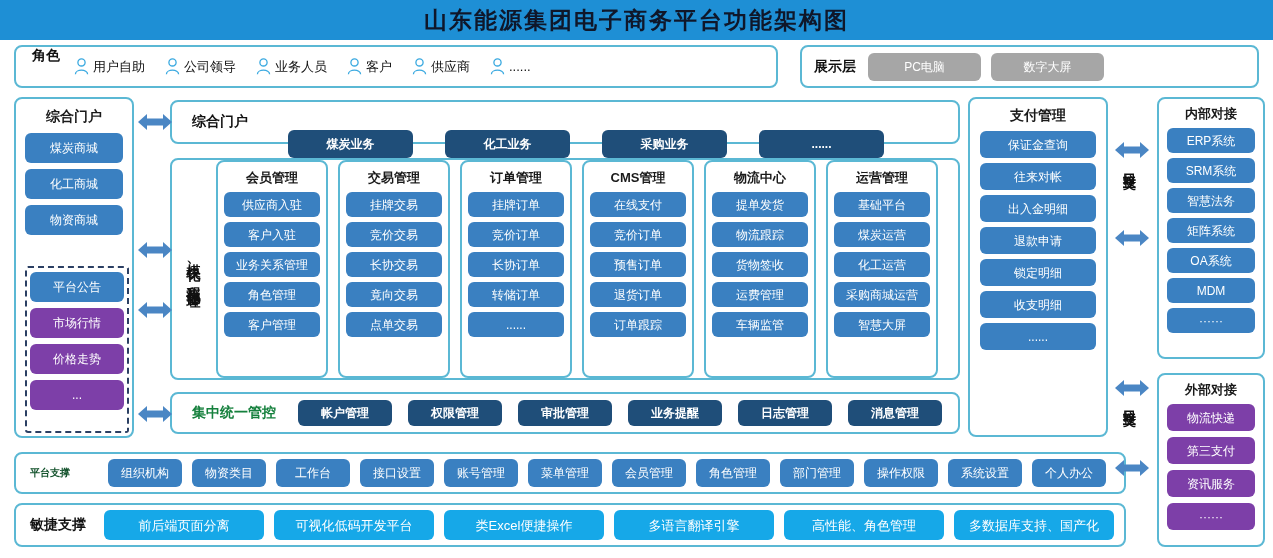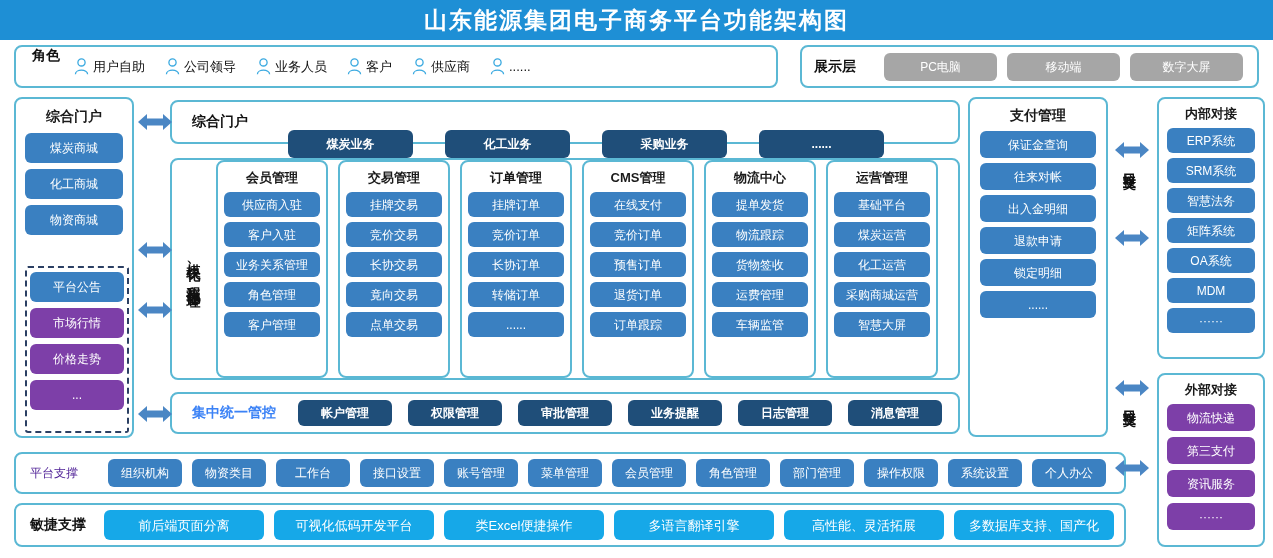--- a/index.html
+++ b/index.html
@@ -40,31 +40,31 @@
   .chip.cyan   { background:#16a8e8; }
   .chip.gray   { background:#a6a6a6; }
 
   
   #title-bar {
     position:absolute; left:0; top:0; width:1273px; height:40px;
     background:#1e8fd5;
     display:flex; align-items:center; justify-content:center;
   }
   #title-bar .t {
-    color:#ffffff; font-size:23px; font-weight:bold; letter-spacing:2px;
+    color:#0f172a; font-size:23px; font-weight:bold; letter-spacing:2px;
   }
 
   
   #role-bar { left:14px; top:45px; width:764px; height:43px; display:flex; }
   #role-bar .lbl { font-weight:bold; font-size:14px; color:#111; margin-left:16px; margin-right:14px; }
   .role-item { display:flex; align-items:center; margin-right:20px; }
   .role-item .nm { font-size:13px; color:#111; margin-left:4px; }
   .person { width:15px; height:17px; display:block; }
 
-  #display-bar { left:800px; top:45px; width:459px; height:43px; display:flex; align-items:center;gap:16px; }
+  #display-bar { left:800px; top:45px; width:459px; height:43px; display:flex; align-items:center; }
   #display-bar .lbl { font-weight:bold; font-size:14px; color:#111; margin-left:12px; margin-right:12px; }
   #display-bar .chip { height:28px; width:113px; margin-right:10px; font-size:12px; }
 
   
   #portal-col { left:14px; top:97px; width:120px; height:341px; padding:6px 9px; }
   #portal-col .panel-title { margin:3px 0 7px 0; }
   #portal-col .chip { height:30px; margin-bottom:6px; width:100%; }
   #dashed-wrap {
     position:absolute; left:9px; top:167px; width:104px; height:167px;
     border:2px dashed #2b3f63; border-radius:3px; padding:4px 3px 0 3px;
@@ -87,26 +87,26 @@
   }
   .mod-col {
     border:2px solid #5bb8d4; border-radius:8px; background:#fff;
     width:112px; margin-right:10px; padding:4px 6px 5px 6px;
   }
   .mod-col .panel-title { margin:3px 0 5px 0; font-size:13px; }
   .mod-col .chip { height:25px; margin-bottom:5px; width:100%; font-size:12px; }
 
   
   #ctrl-row { left:170px; top:392px; width:790px; height:42px; display:flex; align-items:center; }
-  #ctrl-row .lbl { font-size:14px; font-weight:bold; color:#3b82f6; margin-left:20px; width:106px; }
+  #ctrl-row .lbl { font-size:14px; font-weight:bold; color:#15803d; margin-left:20px; width:106px; }
   #ctrl-row .chip { height:26px; width:94px; margin-right:16px; }
 
   
   #plat-row { left:14px; top:452px; width:1112px; height:42px; display:flex; align-items:center; }
-  #plat-row .lbl { font-size:12px; font-weight:normal; color:#4c1d95; margin-left:14px; width:78px; }
+  #plat-row .lbl { font-size:10px; font-weight:bold; color:#14532d; margin-left:14px; width:78px; }
   #plat-row .chip { height:28px; width:74px; margin-right:10px; }
 
   
   #agile-row { left:14px; top:503px; width:1112px; height:44px; display:flex; align-items:center; }
   #agile-row .lbl { font-size:14px; font-weight:bold; color:#111; margin-left:14px; width:78px; }
   #agile-row .chip { height:30px; width:160px; margin-right:10px; font-size:13px; }
 
   
   #pay-col { left:968px; top:97px; width:140px; height:340px; padding:5px 10px; }
   #pay-col .panel-title { margin:3px 0 6px 0; }
@@ -180,21 +180,20 @@
         </svg>
         <span class="nm">......</span>
       </div>
     </div>
 </div>
 
 <div class="panel" id="display-bar">
   <span class="lbl">展示层</span>
   <div id="display-items" style="display:flex;align-items:center;">
       <div class="chip gray">PC电脑</div>
-      <div class="chip gray">移动端</div>
       <div class="chip gray">数字大屏</div>
     </div>
 </div>
 
 <div class="panel" id="portal-col">
   <div class="panel-title">综合门户</div>
   <div id="portal-items">
       <div class="chip blue">煤炭商城</div>
       <div class="chip blue">化工商城</div>
       <div class="chip blue">物资商城</div>
@@ -303,33 +302,34 @@
     </div>
 </div>
 
 <div class="panel" id="agile-row">
   <span class="lbl">敏捷支撑</span>
   <div id="agile-items" style="display:flex;align-items:center;">
       <div class="chip cyan">前后端页面分离</div>
       <div class="chip cyan">可视化低码开发平台</div>
       <div class="chip cyan">类Excel便捷操作</div>
       <div class="chip cyan">多语言翻译引擎</div>
-      <div class="chip cyan">高性能、灵活拓展</div>
+      <div class="chip cyan">高性能、角色管理</div>
       <div class="chip cyan">多数据库支持、国产化</div>
     </div>
 </div>
 
 <div class="panel" id="pay-col">
   <div class="panel-title">支付管理</div>
   <div id="pay-items">
       <div class="chip blue">保证金查询</div>
       <div class="chip blue">往来对帐</div>
       <div class="chip blue">出入金明细</div>
       <div class="chip blue">退款申请</div>
       <div class="chip blue">锁定明细</div>
+      <div class="chip blue">收支明细</div>
       <div class="chip blue">......</div>
     </div>
 </div>
 
 <div class="panel" id="inner-col">
   <div class="panel-title">内部对接</div>
   <div id="inner-items">
       <div class="chip blue">ERP系统</div>
       <div class="chip blue">SRM系统</div>
       <div class="chip blue">智慧法务</div>

